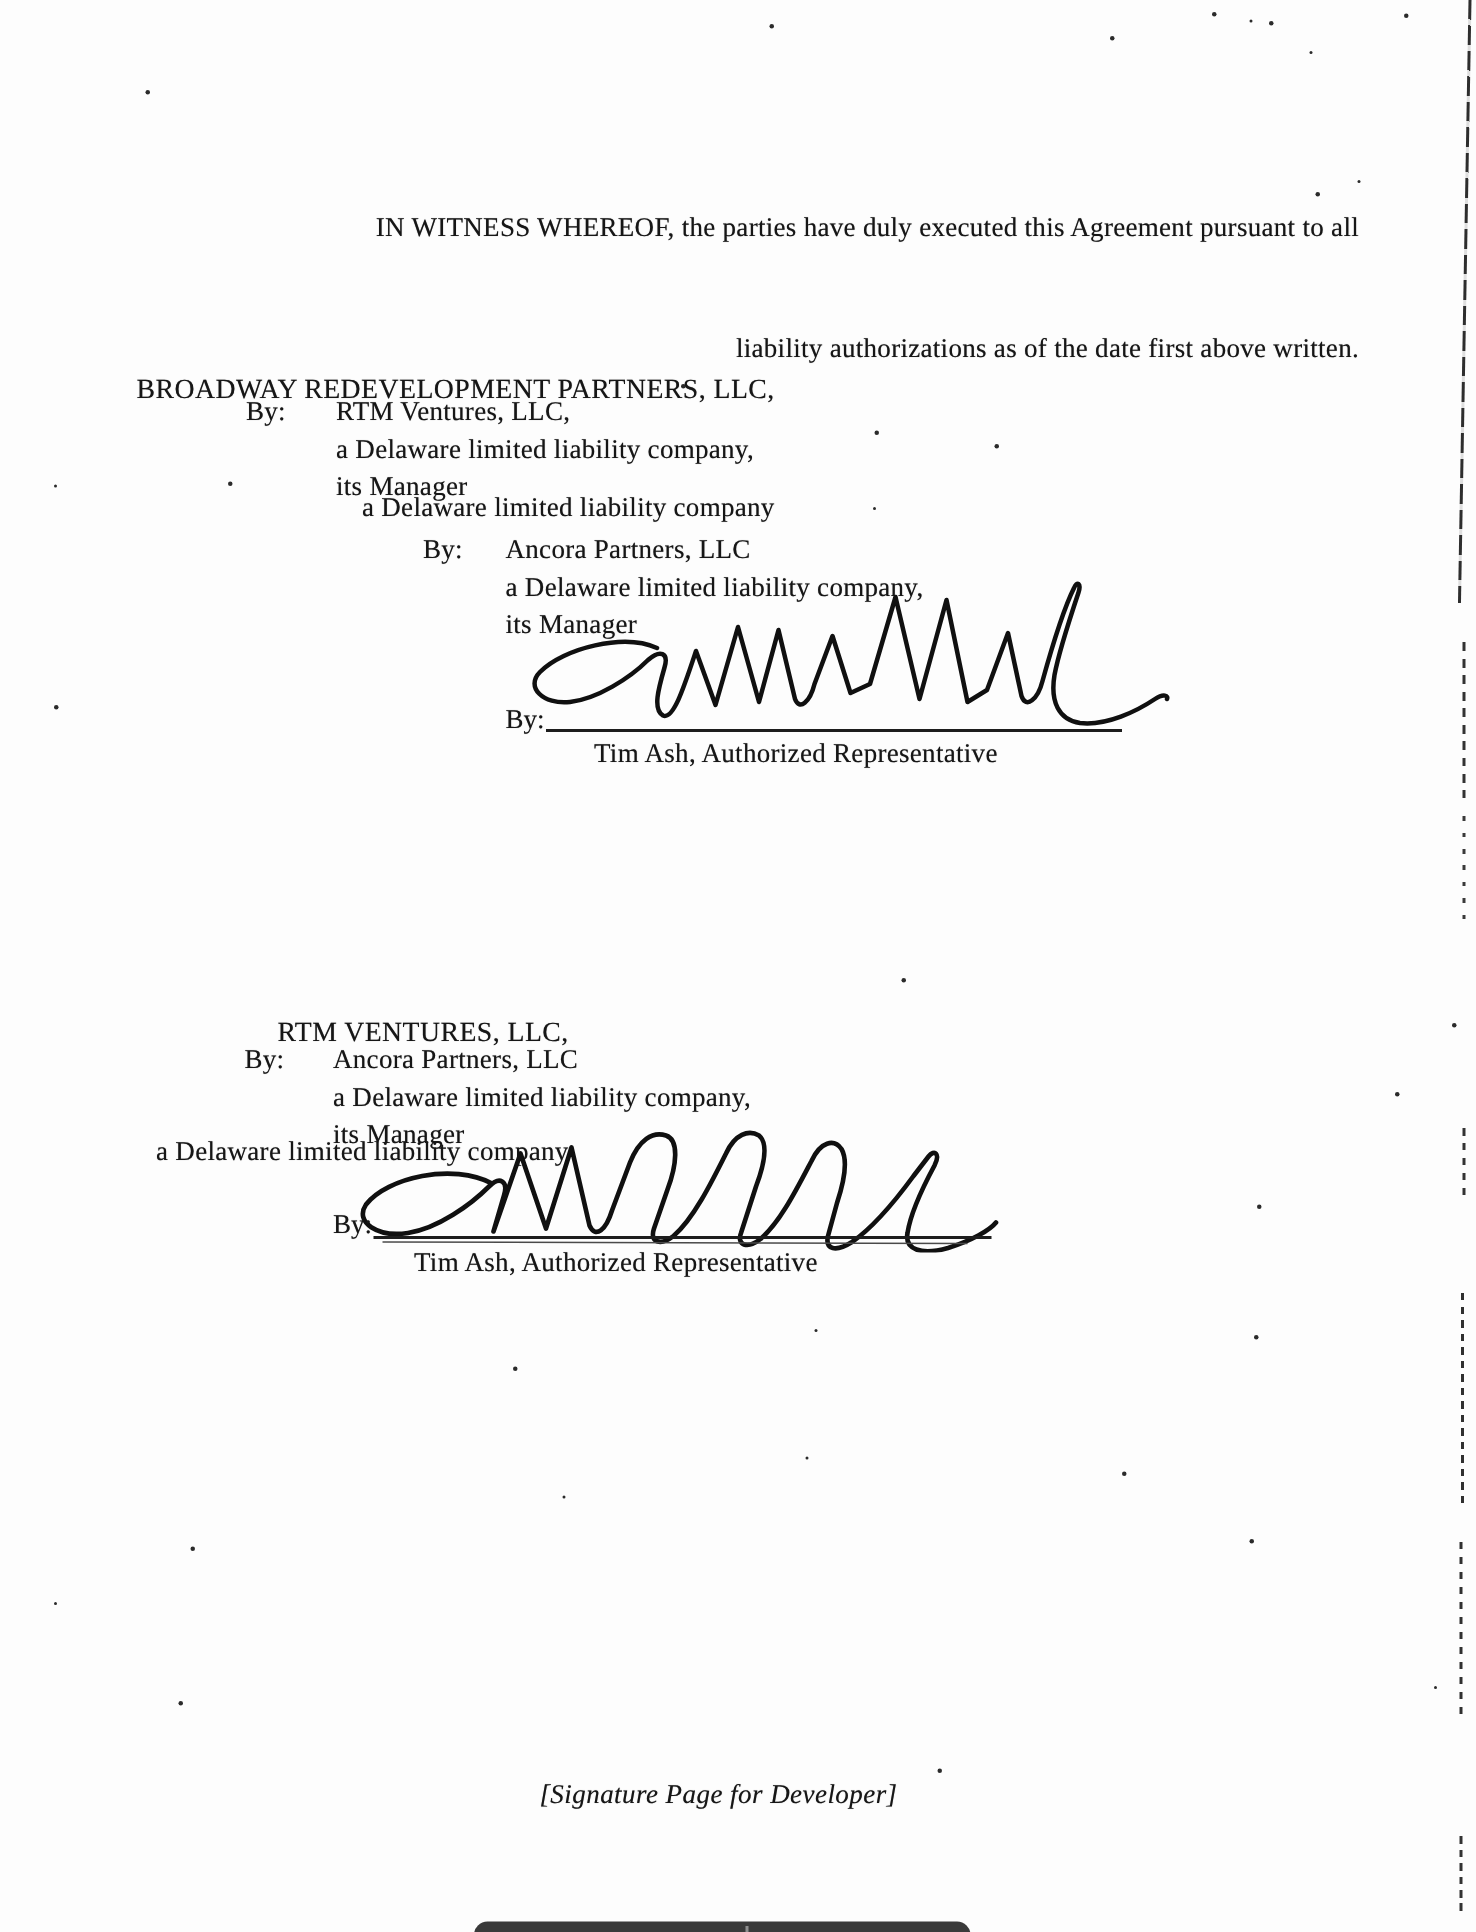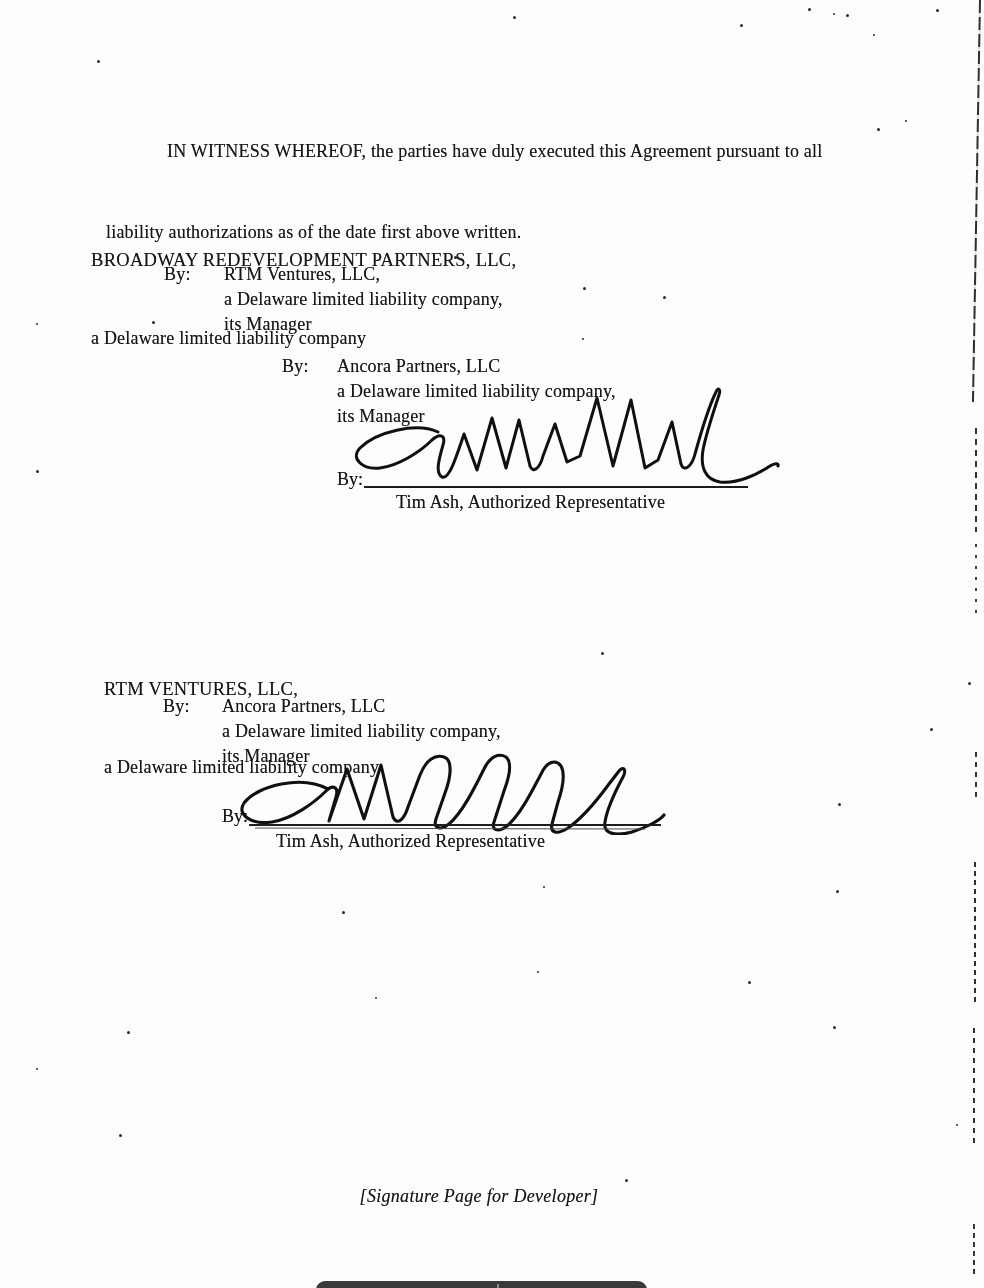--- a/index.html
+++ b/index.html
@@ -5,21 +5,21 @@
   html,body{margin:0;padding:0;background:#e8e8e8;}
   .page{
     position:relative;
     width:984px;height:1288px;
     background:#fdfdfd;
     overflow:hidden;
     font-family:"Liberation Serif","DejaVu Serif",serif;
     color:#161616;
     -webkit-font-smoothing:antialiased;
   }
-  .txt{position:absolute;white-space:pre;text-shadow:0 0 0.5px rgba(20,20,20,0.55);}
+  .txt{position:absolute;white-space:pre;text-shadow:0 0 0.5px rgba(20,20,20,0.55);text-align:right;}
   .witness{font-size:18px;line-height:27px;letter-spacing:0.2px;}
   .witness .ind{padding-left:61px;}
   .partyname{font-size:18.5px;line-height:26px;letter-spacing:0.3px;}
   .byrow{position:absolute;display:flex;font-size:18px;line-height:25px;letter-spacing:0.2px;text-shadow:0 0 0.5px rgba(20,20,20,0.55);}
   .byrow .lbl{flex:0 0 auto;}
   .byrow .content{margin-left:0;}
   .siglabel{font-size:18px;}
   .sigline{position:absolute;border-top:2px solid #1d1d1d;height:0;}
   .sigline2b{position:absolute;border-top:1px solid #4a4a4a;height:0;transform:rotate(0.15deg);}
   .signer{font-size:18px;letter-spacing:0.2px;}

